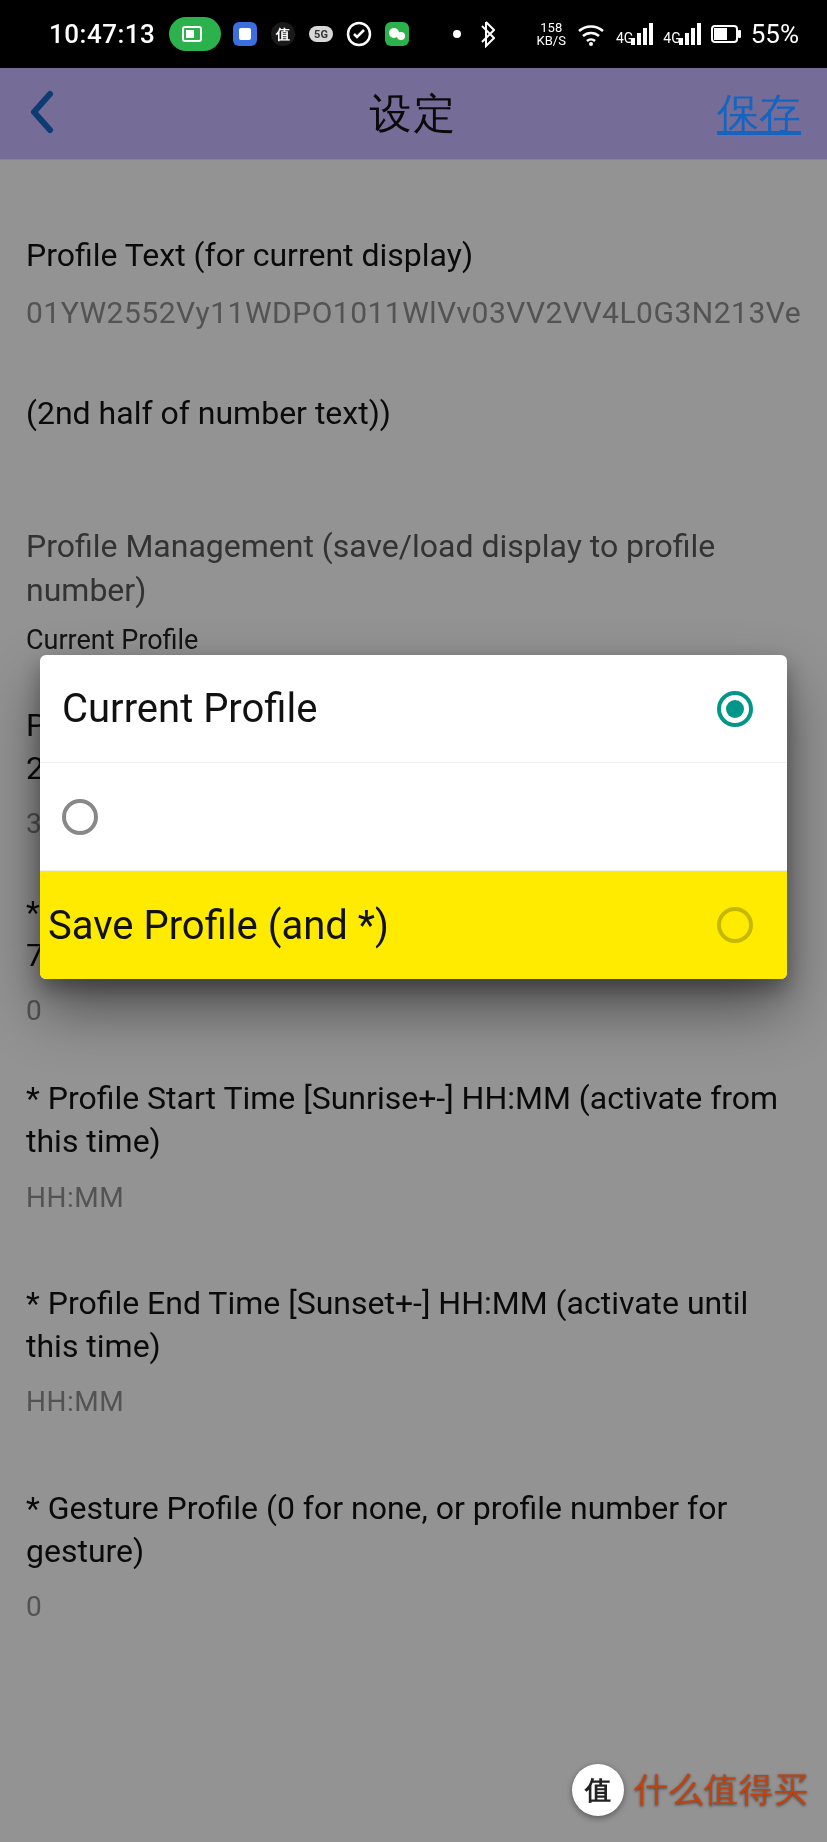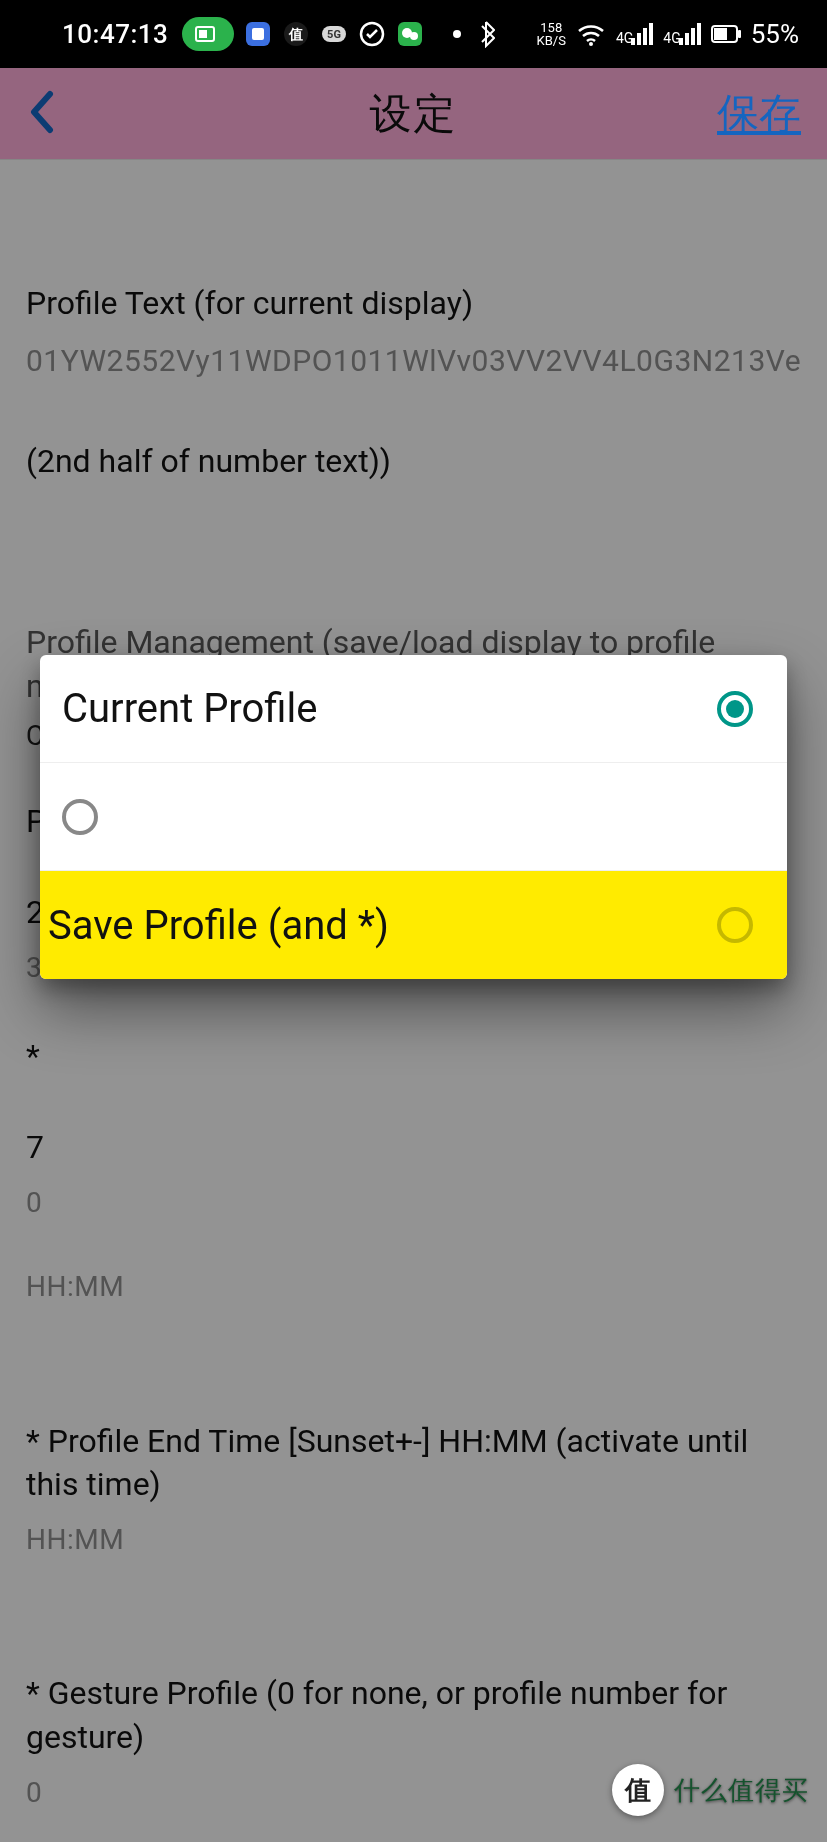--- a/index.html
+++ b/index.html
@@ -1,56 +1,56 @@
 <!DOCTYPE html>
 <html><head>
 <meta charset="utf-8">
 <style>
   * { box-sizing: border-box; margin: 0; padding: 0; }
   html, body { width: 827px; height: 1842px; overflow: hidden; font-family: -apple-system, Roboto, "Helvetica Neue", Arial, sans-serif; background: #000; }
   .screen { position: relative; width: 827px; height: 1842px; background: #f5f5f5; }
   .overlay { position: absolute; inset: 0; background: rgba(0,0,0,0.40); pointer-events: none; }
   
-  .statusbar { position: relative; height: 68px; background: #000; color: #fff; display: flex; align-items: center; justify-content: space-between; padding: 0 28px 0 62px; font-size: 26px; z-index: 2; }
+  .statusbar { position: relative; height: 68px; background: #000; color: #fff; display: flex; align-items: center; justify-content: space-between; padding: 0 28px 0 49px; font-size: 26px; z-index: 2; }
   .sb-left { display: flex; align-items: center; gap: 10px; }
   .sb-right { display: flex; align-items: center; gap: 10px; }
   .clock { font-weight: 500; letter-spacing: 0.5px; }
   .pill { background: #2bb24c; border-radius: 18px; height: 34px; width: 52px; display: flex; align-items: center; justify-content: center; margin-left: 4px;}
   .pill svg { display:block; }
   .sicon { display: inline-flex; align-items: center; justify-content: center; }
   .dot { width: 8px; height: 8px; border-radius: 50%; background: #fff; margin: 0 6px; }
   .kbs { font-size: 13px; line-height: 1; text-align: center; margin-left: 32px; }
   .net4g { font-size: 14px; line-height: 1; text-align: left; margin-right: -4px;}
   
-  .appbar { position: relative; height: 92px; background: #f9a8d4; display: flex; align-items: center; justify-content: space-between; padding: 0 26px; border-bottom: 1px solid #e0e0e0; }
+  .appbar { position: relative; height: 92px; background: #c4b5fd; display: flex; align-items: center; justify-content: space-between; padding: 0 26px; border-bottom: 1px solid #e0e0e0; }
   .appbar .back { color: #1565c0; }
   .appbar .title { position: absolute; left: 0; right: 0; text-align: center; font-size: 42px; color: #111; letter-spacing: 2px; }
   .appbar .save { color: #1565c0; font-size: 42px; z-index: 1; text-decoration: underline; }
   
   .content { padding: 30px 26px 0 26px; color: #111; }
-  .label { font-size: 32px; color: #111; line-height: 1.35; margin-top: 48px; }
+  .label { font-size: 32px; color: #111; line-height: 1.35; }
   .value-grey { font-size: 30px; color: #8a8a8a; margin-top: 16px; line-height: 1.3; letter-spacing: 0.5px; }
   .value-sm { font-size: 27px; color: #222; margin-top: 12px; }
   .value-grey.sm { font-size: 28px; }
   .top-pad { height: 44px; }
   .block { margin-bottom: 60px; }
   .block2 { margin-bottom: 48px; }
   
   .dialog { position: absolute; left: 40px; right: 40px; top: 655px; background: #fff; border-radius: 6px; box-shadow: 0 30px 60px rgba(0,0,0,0.45), 0 10px 20px rgba(0,0,0,0.3); z-index: 5; overflow: hidden; }
   .dlg-row { height: 108px; display: flex; align-items: center; justify-content: space-between; padding: 0 34px 0 22px; font-size: 40px; color: #111; border-bottom: 1px solid #eee; }
   .dlg-row:last-child { border-bottom: none; padding-left: 8px; }
   .dlg-row.highlight { background: #ffeb00; }
   .radio { width: 36px; height: 36px; border-radius: 50%; border: 4px solid #888; display: flex; align-items: center; justify-content: center; flex: 0 0 36px;}
   .radio.selected { border-color: #009688; }
   .radio.selected::after { content: ""; width: 18px; height: 18px; border-radius: 50%; background: #009688; }
   .radio.yellow { border-color: #c5b800; }
   
   .watermark { position: absolute; right: 18px; bottom: 26px; display: flex; align-items: center; gap: 10px; z-index: 6; }
   .wm-circle { width: 52px; height: 52px; border-radius: 50%; background: #fff; display: flex; align-items: center; justify-content: center; font-size: 26px; font-weight: 700; color: #222; box-shadow: 0 2px 6px rgba(0,0,0,0.4); }
-  .wm-text { color: #14532d; font-size: 26px; letter-spacing: 1px; text-shadow: 0 1px 3px rgba(0,0,0,0.6); }
+  .wm-text { color: #c2410c; font-size: 34px; letter-spacing: 1px; text-shadow: 0 1px 3px rgba(0,0,0,0.6); }
   .bars { display:inline-flex; align-items:flex-end; gap:2px; height:22px;}
   .bars span{ width:4px; background:#fff; }
   .bars span:nth-child(1){height:7px}
   .bars span:nth-child(2){height:12px}
   .bars span:nth-child(3){height:17px}
   .bars span:nth-child(4){height:22px}
 </style>
 </head>
 <body>
 
@@ -178,20 +178,21 @@
       <div class="value-grey sm">3</div>
     </div>
 
     <div class="block2">
       <div class="label">*</div>
       <div class="label">7</div>
       <div class="value-grey sm">0</div>
     </div>
 
     <div class="block2">
+      <div class="label">* Profile Start Time [Sunrise+-] HH:MM (activate from this time)</div>
       <div class="value-grey sm">HH:MM</div>
     </div>
 
     <div style="height:18px"></div>
 
     <div class="block2">
       <div class="label">* Profile End Time [Sunset+-] HH:MM (activate until this time)</div>
       <div class="value-grey sm">HH:MM</div>
     </div>
 

